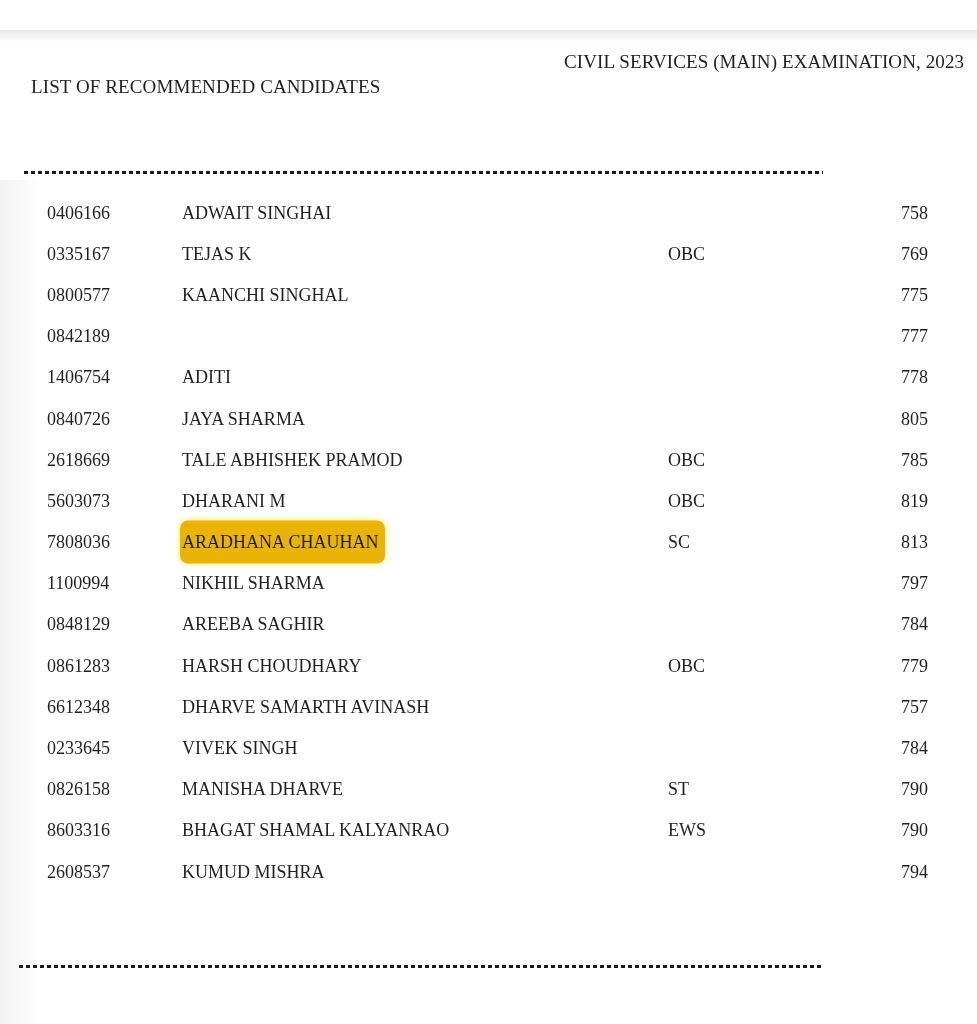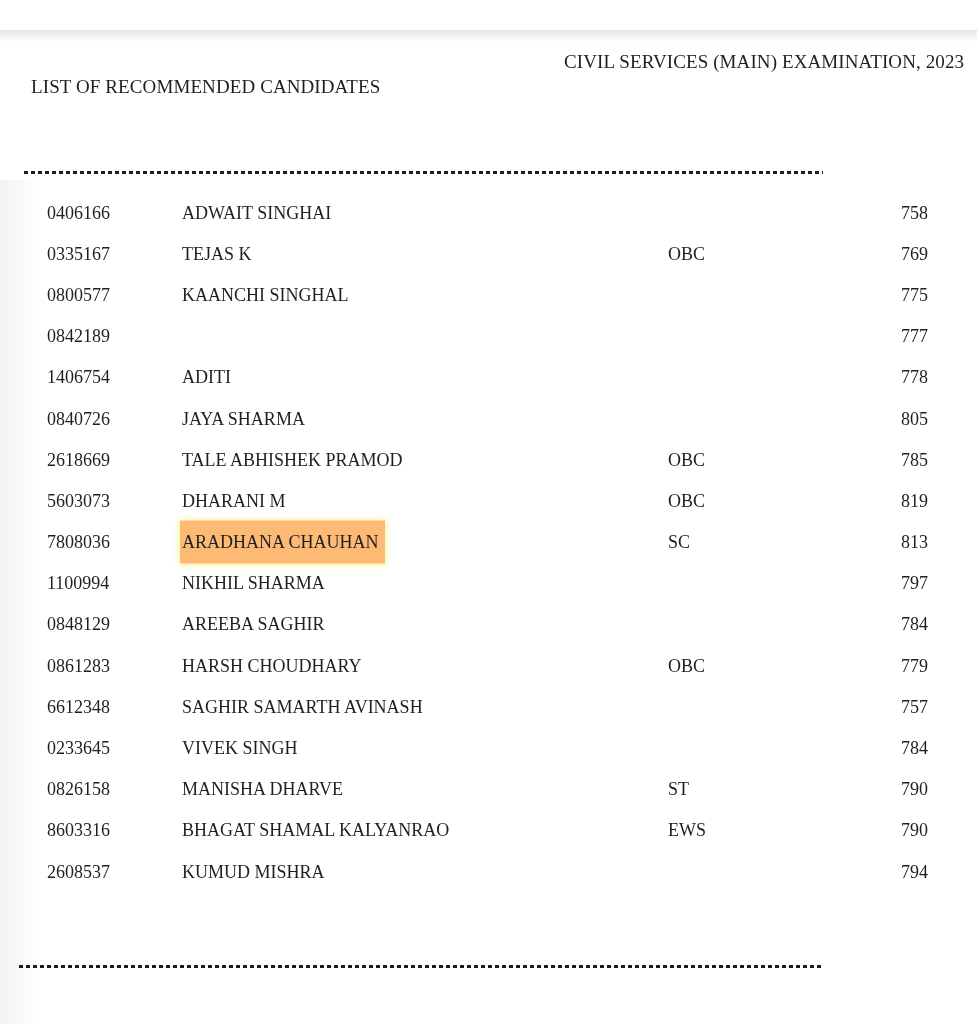--- a/index.html
+++ b/index.html
@@ -131,21 +131,21 @@
       </div>
       <div class="row">
         <span class="cell c-roll">5603073</span>
         <span class="cell c-name">DHARANI M</span>
         <span class="cell c-comm">OBC</span>
         <span class="cell c-pwbd"></span>
         <span class="cell c-total">819</span>
       </div>
       <div class="row">
         <span class="cell c-roll">7808036</span>
-        <span class="cell c-name"><span class="hl" style="background: #fdba74;">ARADHANA CHAUHAN</span></span>
+        <span class="cell c-name"><span class="hl" style="background: #eab308; border-radius: 8px;">ARADHANA CHAUHAN</span></span>
         <span class="cell c-comm">SC</span>
         <span class="cell c-pwbd"></span>
         <span class="cell c-total">813</span>
       </div>
       <div class="row">
         <span class="cell c-roll">1100994</span>
         <span class="cell c-name">NIKHIL SHARMA</span>
         <span class="cell c-comm"></span>
         <span class="cell c-pwbd"></span>
         <span class="cell c-total">797</span>
@@ -159,21 +159,21 @@
       </div>
       <div class="row">
         <span class="cell c-roll">0861283</span>
         <span class="cell c-name">HARSH CHOUDHARY</span>
         <span class="cell c-comm">OBC</span>
         <span class="cell c-pwbd"></span>
         <span class="cell c-total">779</span>
       </div>
       <div class="row">
         <span class="cell c-roll">6612348</span>
-        <span class="cell c-name">SAGHIR SAMARTH AVINASH</span>
+        <span class="cell c-name">DHARVE SAMARTH AVINASH</span>
         <span class="cell c-comm"></span>
         <span class="cell c-pwbd"></span>
         <span class="cell c-total">757</span>
       </div>
       <div class="row">
         <span class="cell c-roll">0233645</span>
         <span class="cell c-name">VIVEK SINGH</span>
         <span class="cell c-comm"></span>
         <span class="cell c-pwbd"></span>
         <span class="cell c-total">784</span>

